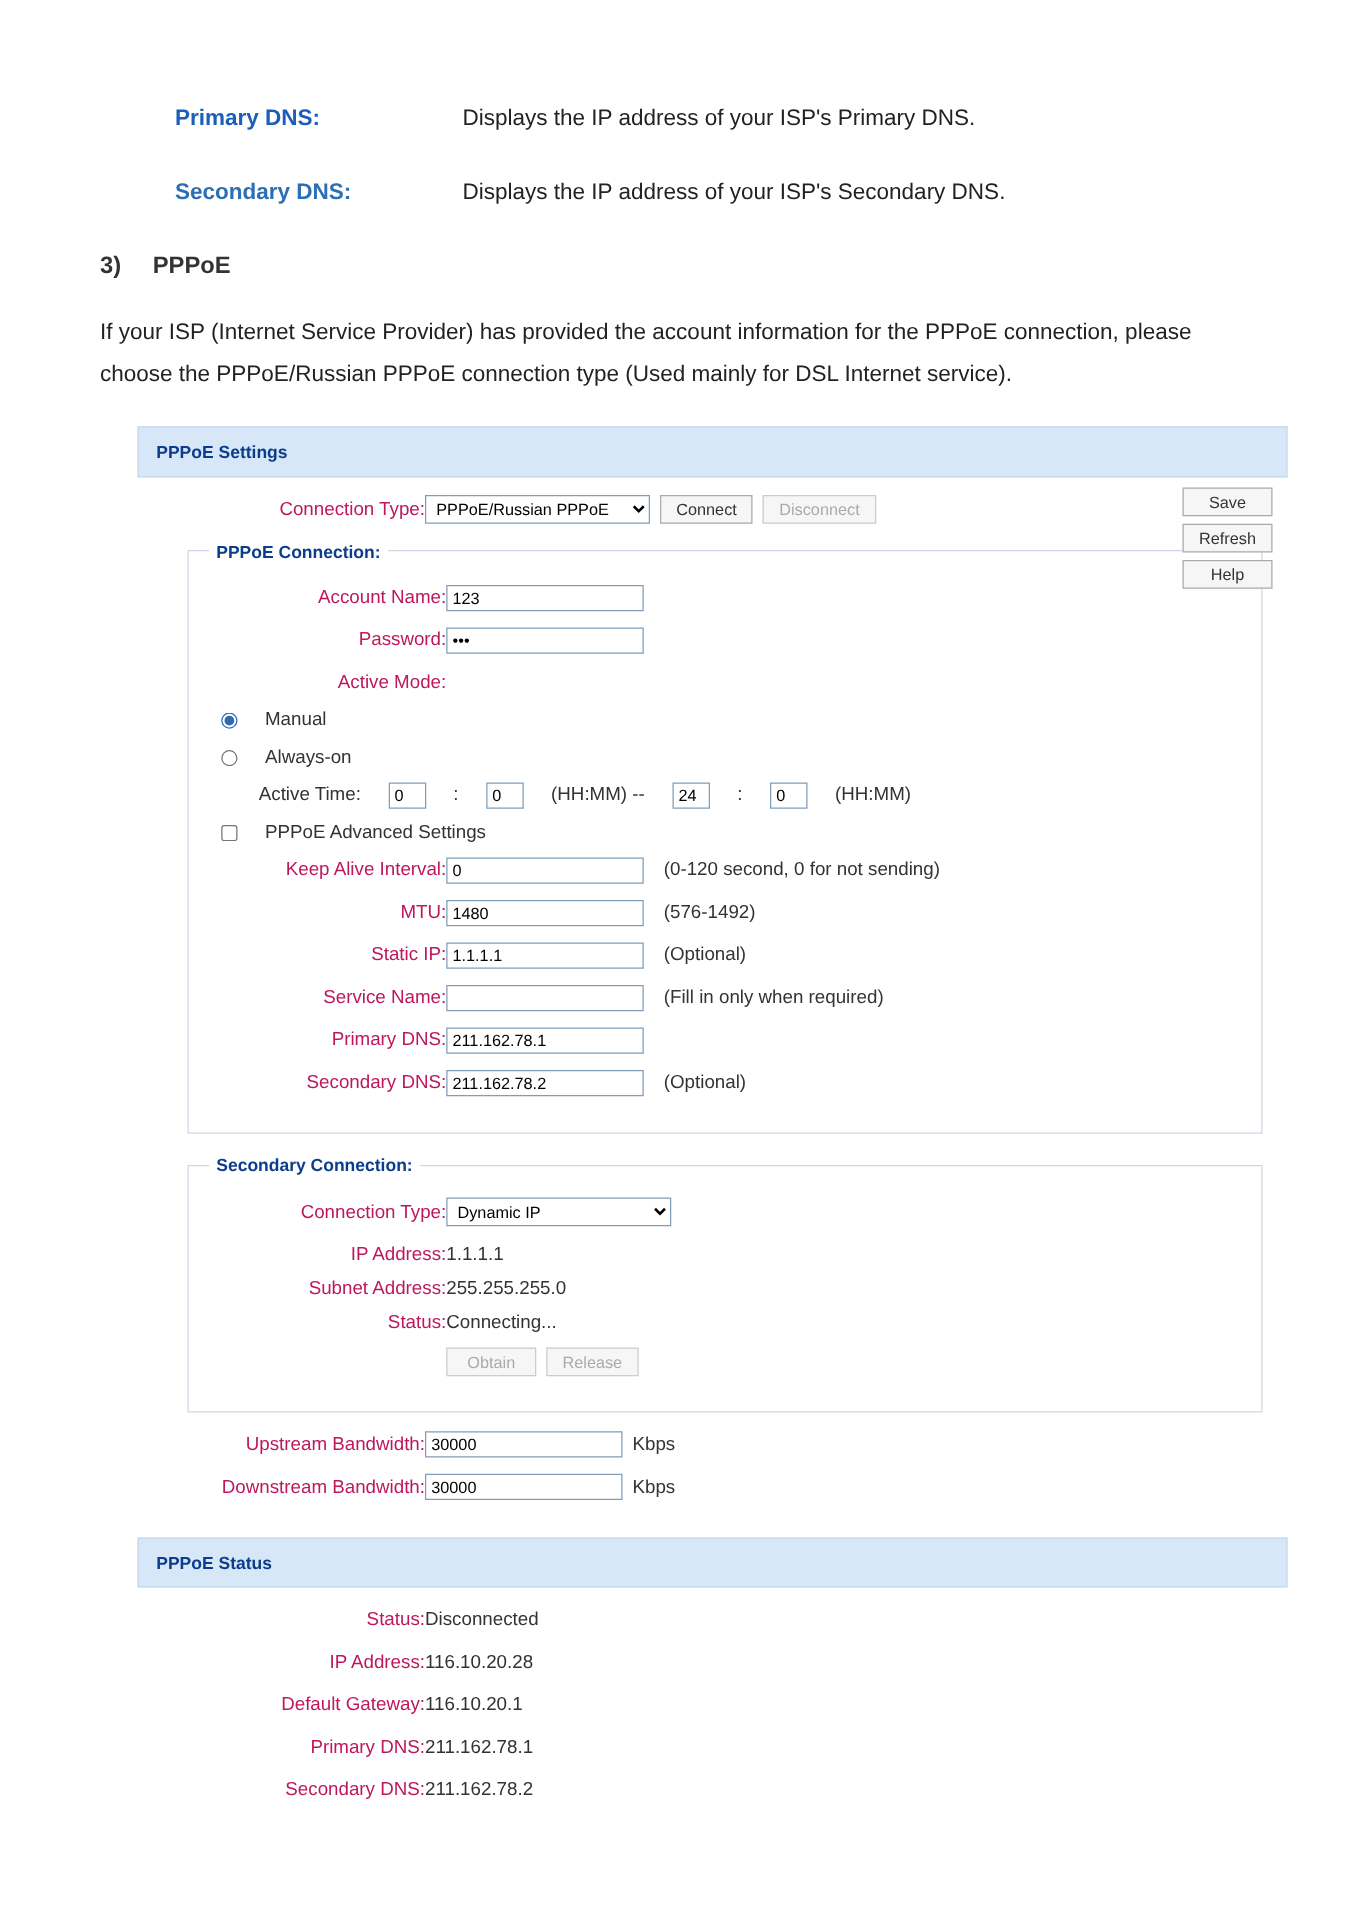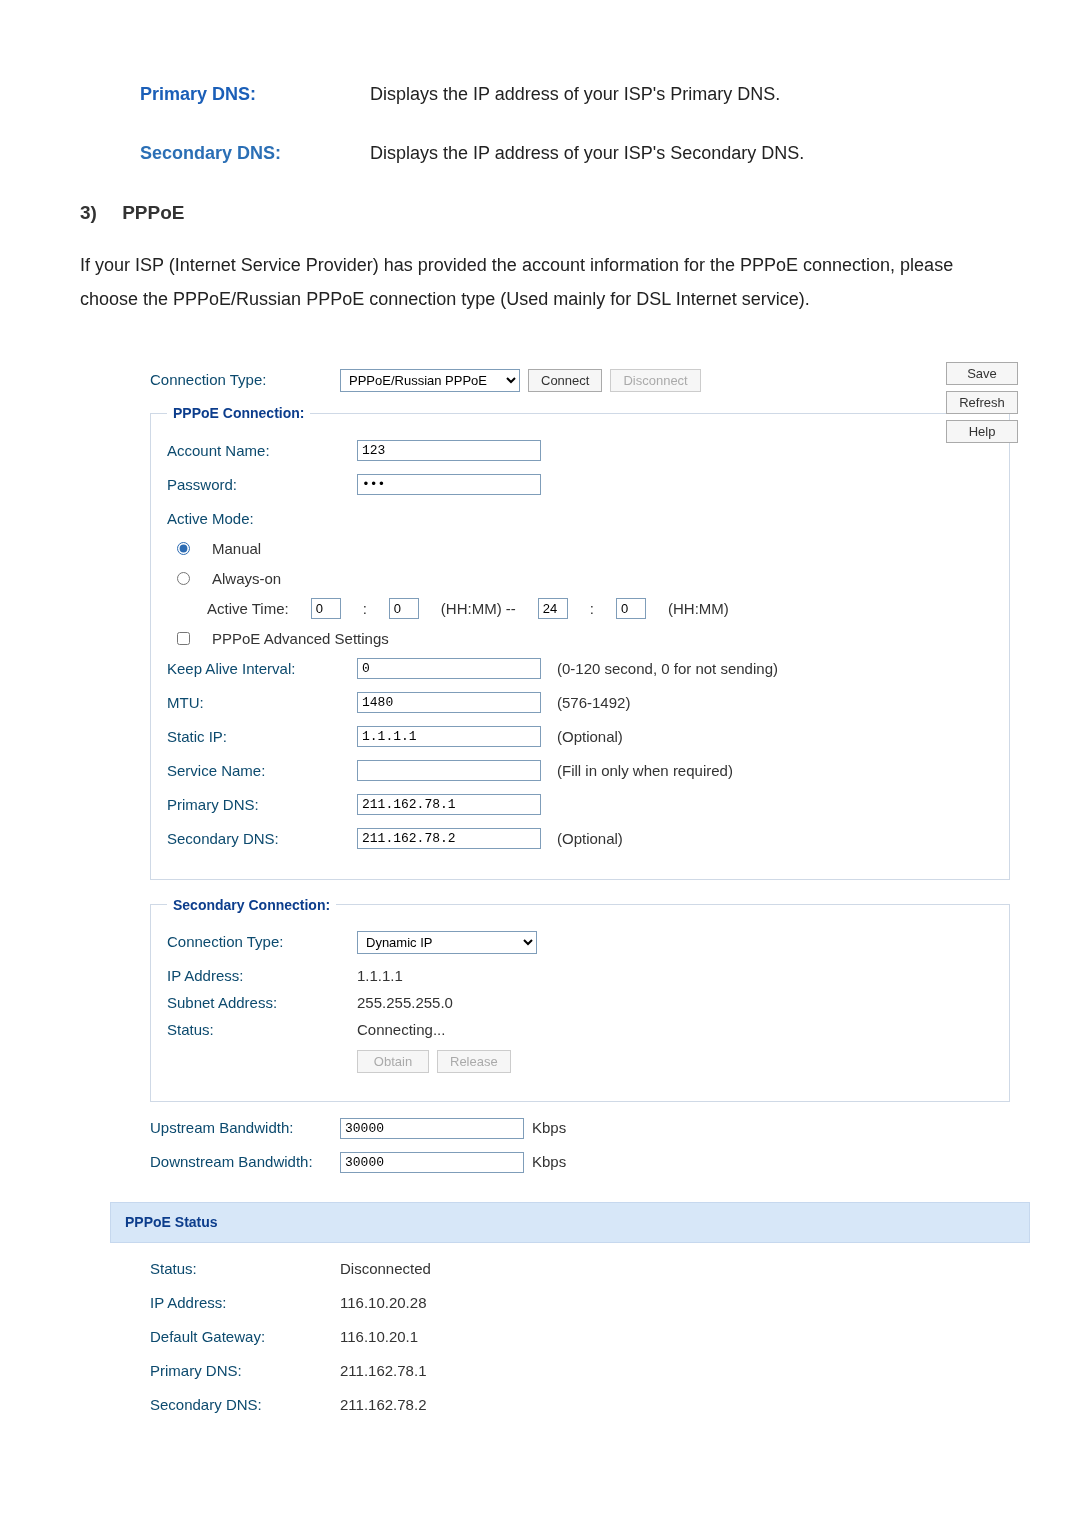--- a/index.html
+++ b/index.html
@@ -14,21 +14,21 @@
   }
 
   .dns-item { display: flex; margin-bottom: 30px; margin-left: 60px; }
   .dns-item .lbl { width: 230px; font-weight: bold; color: #1b5fb8; }
   .dns-item .lbl.secondary { color: #2b6fb5; }
   .dns-item .desc { flex: 1; color: #222; }
 
   .section-num { font-weight: bold; margin: 30px 0 20px 0; font-size: 19px; }
   .section-num span:first-child { margin-right: 20px; }
 
-  .para { margin-bottom: 38px; color: #222; line-height: 1.9; }
+  .para { margin-bottom: 25px; color: #222; line-height: 1.9; }
 
   .panel {
     margin: 20px 0 20px 30px;
     width: 920px;
     background: #fff;
     font-size: 15px;
     color: #333;
     font-family: Verdana, Arial, sans-serif;
   }
   .panel-header {
@@ -58,37 +58,37 @@
     padding: 3px 12px;
     font-size: 13px;
     color: #333;
     min-width: 72px;
     text-align: center;
     white-space: nowrap;
   }
   .btn[disabled] { color: #aaa; border-color:#ccc; }
 
   .row { display: flex; align-items: center; margin-bottom: 10px; }
-  .row .label { width: 190px; color: #0c4a6e; }
+  .row .label { width: 190px; color: #be185d; text-align: right; }
   .row .ctrl { display: flex; align-items: center; gap: 8px; }
 
   select {
     font-size: 13px;
     padding: 2px 4px;
     border: 1px solid #7f9db9;
     background: #fff;
     min-width: 180px;
   }
   input[type="text"], input[type="password"] {
     font-size: 13px;
     padding: 2px 4px;
     border: 1px solid #7f9db9;
     background: #fff;
   }
-  .inp-m { width: 184px; font-family: Liberation Mono, monospace; }
+  .inp-m { width: 158px; }
   .inp-s { width: 30px; text-align: left; }
 
   fieldset.group {
     border: 1px solid #cfd9e6;
     padding: 14px 16px 18px 16px;
     margin: 10px 0 14px 0;
   }
   fieldset.group > legend {
     color: #0c3d8c;
     font-weight: bold;
@@ -118,20 +118,21 @@
 </div>
 
 <div class="section-num">
   <span>3)</span>
   <span>PPPoE</span>
 </div>
 
 <p class="para">If your ISP (Internet Service Provider) has provided the account information for the PPPoE connection, please choose the PPPoE/Russian PPPoE connection type (Used mainly for DSL Internet service).</p>
 
 <div class="panel">
+  <div class="panel-header">PPPoE Settings</div>
   <div class="panel-body">
     <div class="side-btns">
       <button class="btn">Save</button>
       <button class="btn">Refresh</button>
       <button class="btn">Help</button>
     </div>
 
     <div class="row">
       <div class="label">Connection Type:</div>
       <div class="ctrl">

